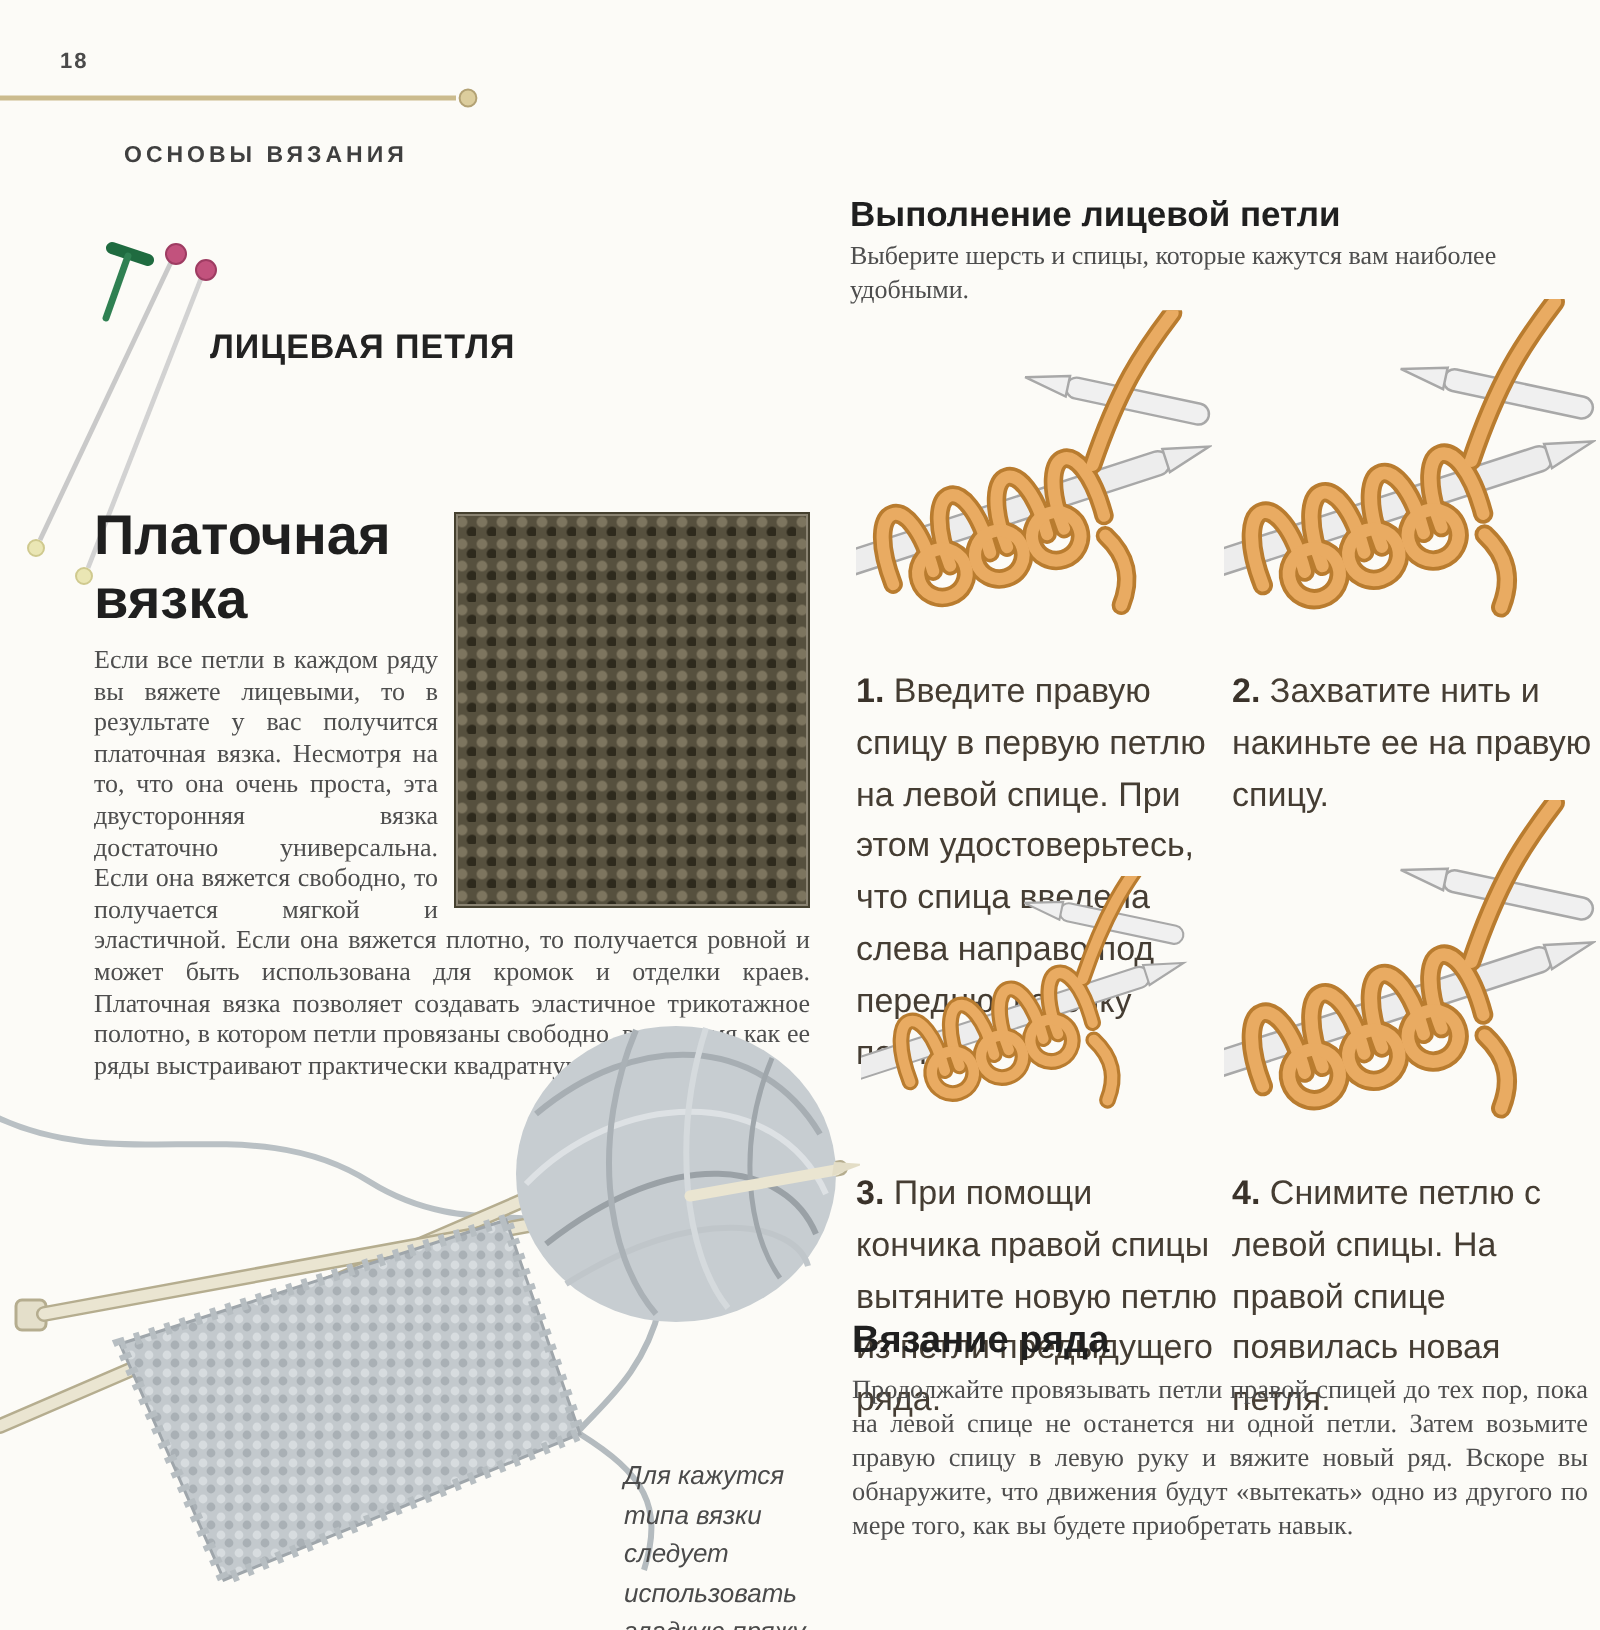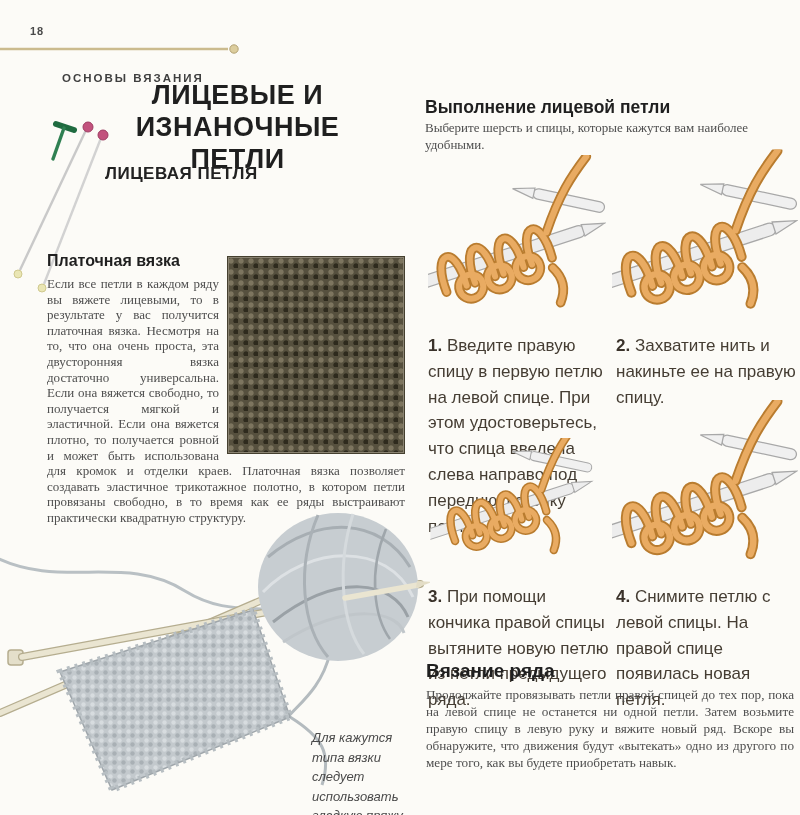--- a/index.html
+++ b/index.html
@@ -27,21 +27,21 @@
   .swatch {
     float:right; width:178px; height:198px; margin:4px 0 6px 8px;
     background-color:#56503e;
     background-image:
       radial-gradient(circle at 3px 4px, #7d755f 2.2px, rgba(0,0,0,0) 3.1px),
       radial-gradient(circle at 8px 9px, #2e2a1d 2.2px, rgba(0,0,0,0) 3.1px);
     background-size:10px 11px;
     border:1px solid #45402f;
     box-shadow:0 0 0 1px #8a8372 inset;
   }
-  .h-sans { font-size:16px; font-weight:700; color:#1f1f1f; margin-bottom:6px; }
+  .h-sans { font-size:28px; font-weight:700; color:#1f1f1f; margin-bottom:6px; }
   .serif { font-family:"Liberation Serif", serif; color:#4e4e4e; }
   .garter-body { font-size:13px; line-height:15.6px; text-align:justify; }
 
   .photo { top:495px; left:0; }
   .photo-caption { top:728px; left:312px; width:112px; font-style:italic; font-size:13px;
                    color:#4a4a4a; line-height:1.5; }
 
   
   .r-head { top:97px; left:425px; font-size:17.5px; font-weight:700; color:#1f1f1f; }
   .r-lede { top:120px; left:425px; width:368px; font-size:13px; line-height:1.3; }
@@ -100,22 +100,20 @@
     <line x1="80" y1="18" x2="14" y2="158" stroke="#c9c9c9" stroke-width="2.4"></line>
     <circle cx="82" cy="15" r="5" fill="#c2527d" stroke="#9e3c62" stroke-width="1"></circle>
     <circle cx="12" cy="162" r="4" fill="#eae6b4" stroke="#cfc98e" stroke-width="1"></circle>
     <line x1="95" y1="26" x2="38" y2="172" stroke="#d2d2d2" stroke-width="2.4"></line>
     <circle cx="97" cy="23" r="5" fill="#c2527d" stroke="#9e3c62" stroke-width="1"></circle>
     <circle cx="36" cy="176" r="4" fill="#eae6b4" stroke="#cfc98e" stroke-width="1"></circle>
     <line x1="50" y1="12" x2="68" y2="18" stroke="#1f6b40" stroke-width="6" stroke-linecap="round"></line>
     <line x1="58" y1="16" x2="47" y2="47" stroke="#2f8052" stroke-width="3.4" stroke-linecap="round"></line>
   </svg>
 
-  <h1 class="abs title"><span>ЛИЦЕВЫЕ И ИЗНАНОЧНЫЕ</span><br>
-    <span>ПЕТЛИ</span></h1>
 
   <h2 class="abs subtitle">ЛИЦЕВАЯ ПЕТЛЯ</h2>
 
 
   <div class="abs garter-wrap">
     <div class="swatch"></div>
     <h3 class="h-sans">Платочная вязка</h3>
     <p class="serif garter-body">Если все петли в каждом ряду вы вяжете лицевыми, то в результате у вас получится платочная вязка. Несмотря на то, что она очень проста, эта двусторонняя вязка достаточно универсальна. Если она вяжется свободно, то получается мягкой и эластичной. Если она вяжется плотно, то получается ровной и может быть использована для кромок и отделки краев. Платочная вязка позволяет создавать эластичное трикотажное полотно, в котором петли провязаны свободно, в то время как ее ряды выстраивают практически квадратную структуру.</p>
   </div>
 

